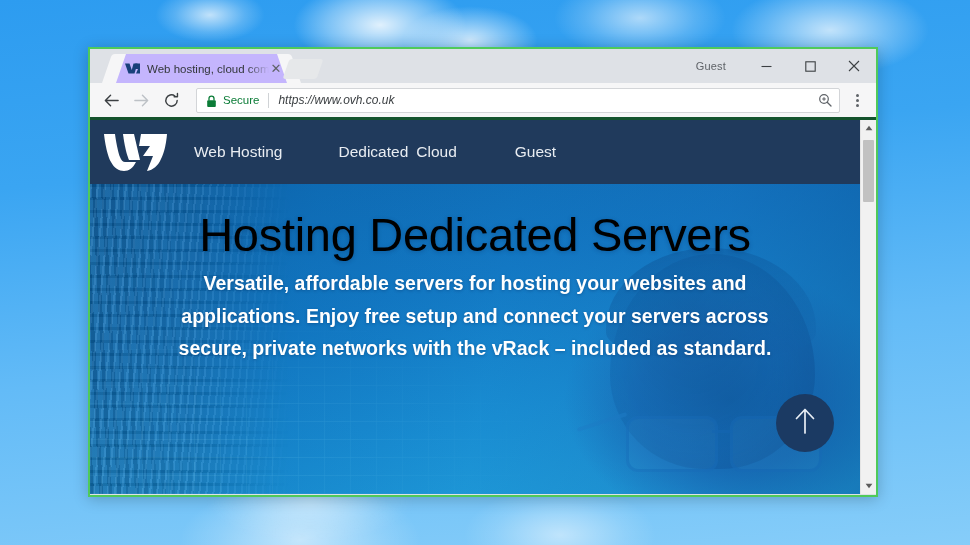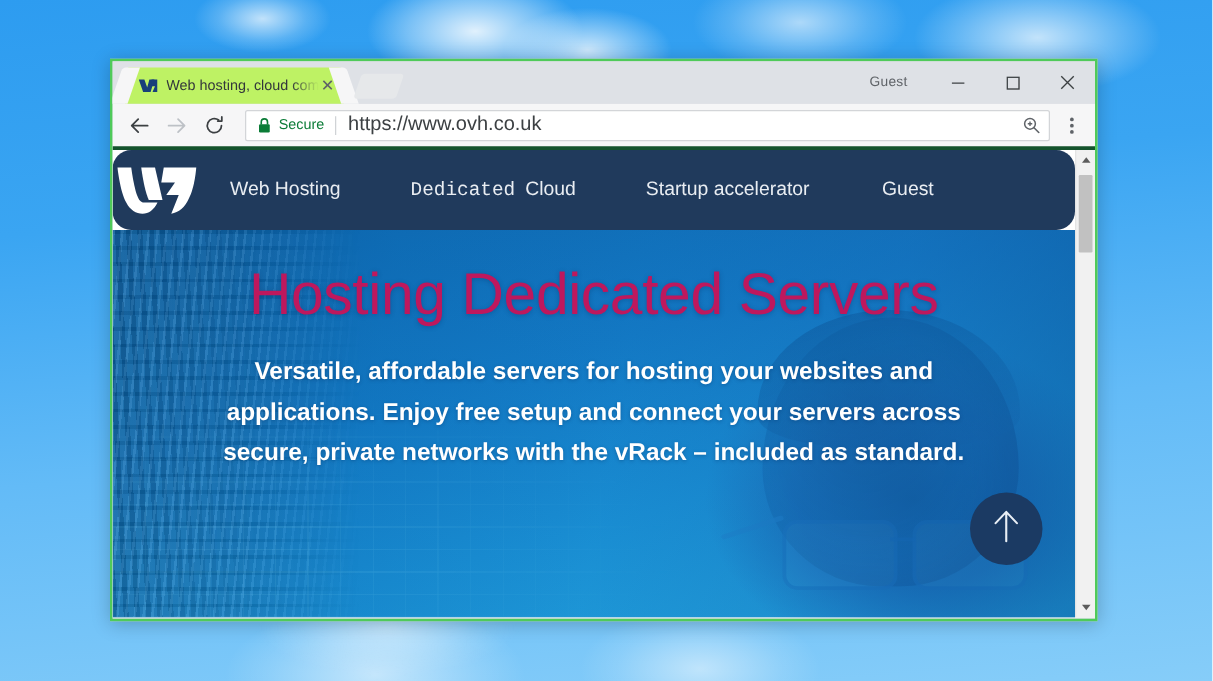--- a/index.html
+++ b/index.html
@@ -52,25 +52,25 @@
   }
 
   
   .tab-strip {
     position: relative;
     height: 34px;
     background: #dee1e6;
   }
   .tab {
     position: absolute;
-    left: 10px;
+    left: 24px;
     top: 5px;
     width: 175px;
     height: 29px;
-    background: #bef264;
+    background: #c4b5fd;
     border-top-left-radius: 4px;
     border-top-right-radius: 4px;
     display: flex;
     align-items: center;
     padding: 0 6px 0 10px;
     box-sizing: border-box;
     transform: skewX(0deg);
   }
   .tab::before, .tab::after {
     content: "";
@@ -175,25 +175,26 @@
     margin-left: 6px;
     white-space: nowrap;
   }
   .omni-sep {
     width: 1px; height: 15px;
     background: #d0d3d6;
     margin: 0 9px;
     flex: 0 0 1px;
   }
   .omni-url {
-    font-size: 16px;
+    font-size: 12px;
     color: #3c4043;
     flex: 1 1 auto;
     white-space: nowrap;
     overflow: hidden;
+    font-style: italic;
   }
   .omni-zoom {
     width: 20px; height:20px;
     display:flex;align-items:center;justify-content:center;
     color:#5f6368; flex:0 0 20px;
   }
   .menu-btn {
     width: 22px; height: 26px;
     display:flex; flex-direction:column; align-items:center; justify-content:center;
     gap: 2px;
@@ -219,42 +220,42 @@
   }
 
   
   .site-nav {
     position: relative;
     z-index: 3;
     height: 64px;
     background: #203a5c;
     display: flex;
     align-items: center;
+    padding-left: 10px;
     box-sizing: border-box;
-    border-radius: 15px;
   }
   .ovh-logo {
     width: 72px; height: 42px;
     flex: 0 0 72px;
     margin-right: 12px;
     display:flex; align-items:center; justify-content:center;
   }
   .site-nav-links {
     display: flex;
     align-items: center;
     flex: 1 1 auto;
   }
   .site-nav-link {
     color: #e9edf2;
     font-size: 15.5px;
     white-space: nowrap;
     padding: 0 4px;
   }
   .site-nav-link.n0 { margin-left: 6px; }
-  .site-nav-link.n1 { margin-left: 48px; font-family: Liberation Mono, monospace; }
+  .site-nav-link.n1 { margin-left: 48px; }
   .site-nav-link.n2 { }
   .site-nav-link.n3 { margin-left: 48px; }
   .site-nav-link.n4 { margin-left: 50px; }
 
   
   .hero {
     position: relative;
     height: 310px;
     overflow: hidden;
   }
@@ -351,24 +352,24 @@
 
   .hero-inner {
     position: relative;
     z-index: 2;
     padding-top: 26px;
     text-align: center;
   }
   .hero-title {
     font-size: 47px;
     font-weight: 400;
-    color: #be185d;
+    color: #000000;
     letter-spacing: -0.3px;
     line-height: 1.05;
-    margin: 0 0 22px 0;
+    margin: 0 0 8px 0;
     text-shadow: 0 1px 4px rgba(0,40,90,0.30);
   }
   .hero-sub {
     font-size: 19.5px;
     font-weight: 700;
     color: #ffffff;
     line-height: 1.65;
     margin: 0 auto;
     max-width: 610px;
     text-shadow: 0 1px 3px rgba(0,40,90,0.35);
@@ -506,21 +507,20 @@
           <svg width="66" height="40" viewBox="0 0 66 40">
             <path d="M1 2 C1 2 3 21 8 30 C11 36 16 39 21 39 C26 39 30 36 33 30 L22 30 C20 30 18 28 17 25 C14 17 12 2 12 2 Z" fill="#ffffff"></path>
             <path d="M20 2 C20 2 22 19 26 28 L37 28 L31 2 Z" fill="#ffffff"></path>
             <path d="M38 2 L64 2 C64 2 63 18 58 27 C55 34 50 38 44 39 L50 24 L40 24 L47 14 L36 14 Z" fill="#ffffff"></path>
           </svg>
         </span>
         <div class="site-nav-links">
           <span class="site-nav-link n0">Web Hosting</span>
           <span class="site-nav-link n1">Dedicated</span>
           <span class="site-nav-link n2">Cloud</span>
-          <span class="site-nav-link n3">Startup accelerator</span>
           <span class="site-nav-link n4">Guest</span>
         </div>
       </div>
 
       <div class="hero">
         <div class="hero-bg"></div>
         <div class="hero-racks"></div>
         <div class="hero-racks2"></div>
         <div class="hero-circuit"></div>
         <div class="hero-person">

